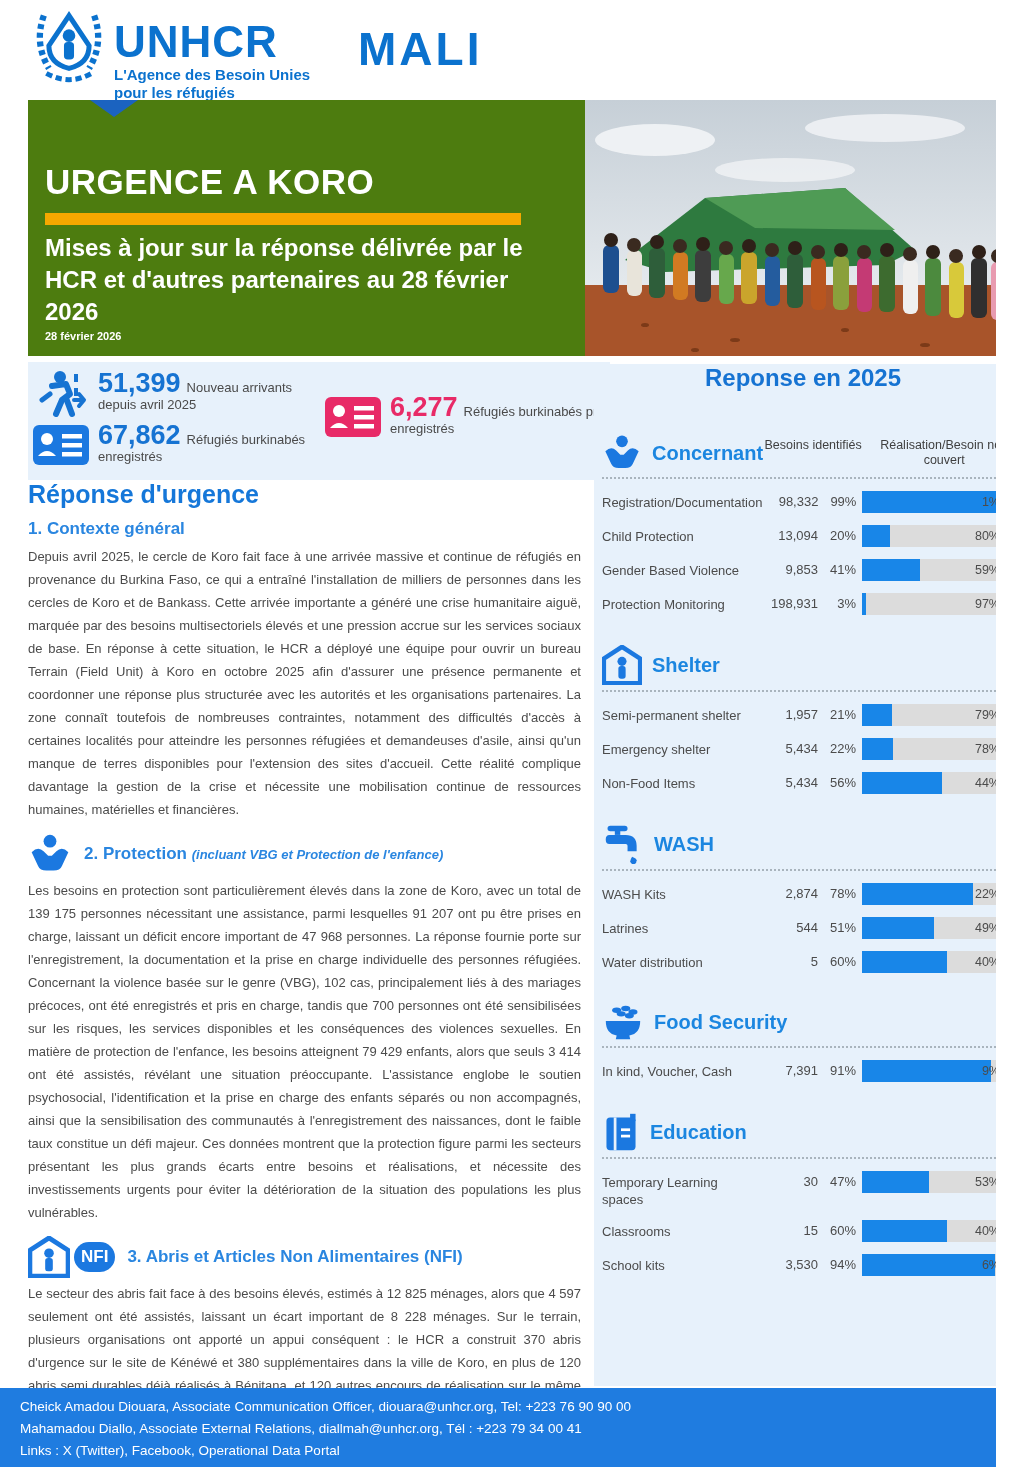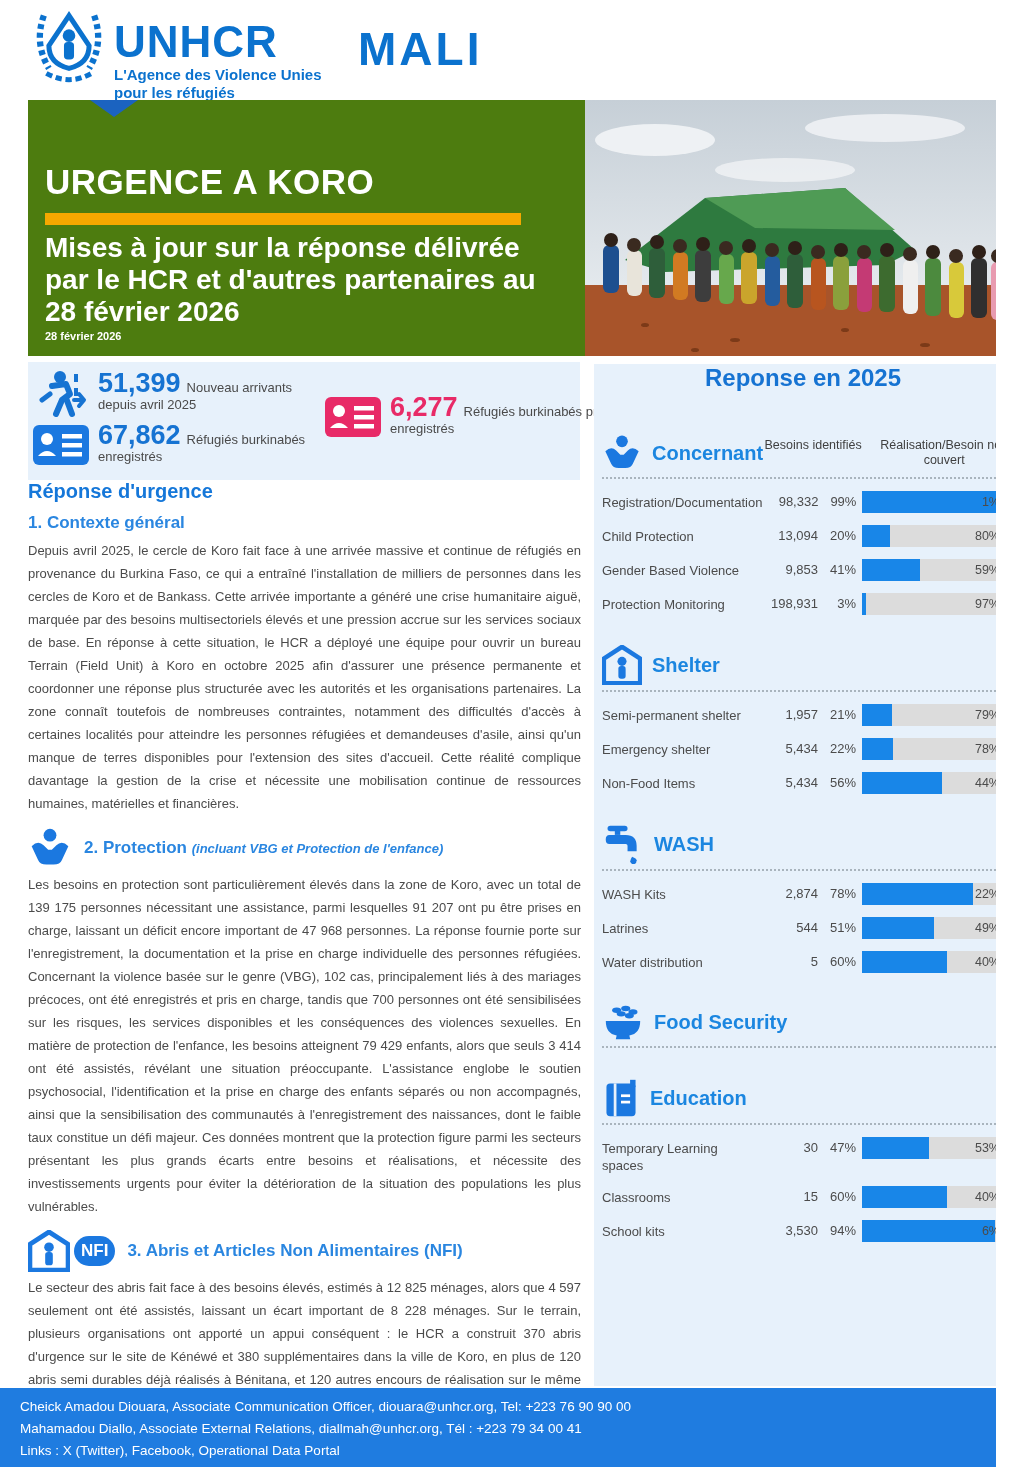--- a/index.html
+++ b/index.html
@@ -13,41 +13,41 @@
   .brand{color:#0b72ce;font-size:44px;font-weight:bold;letter-spacing:1px;line-height:40px;}
   .tagline{color:#0b72ce;font-size:15px;font-weight:bold;line-height:18px;margin-top:4px;}
   .country{position:absolute;left:358px;top:22px;color:#0b72ce;font-size:46px;font-weight:600;letter-spacing:3px;}
 
   
   .banner{position:absolute;left:28px;top:100px;width:557px;height:256px;background:#4d7c0f;}
   .banner-notch{position:absolute;left:62px;top:0;width:0;height:0;
       border-left:24px solid transparent;border-right:24px solid transparent;border-top:17px solid #1b63c0;}
   .banner-title{position:absolute;left:17px;top:62px;color:#ffffff;font-size:35px;font-weight:bold;letter-spacing:.5px;}
   .banner-rule{position:absolute;left:17px;top:113px;width:476px;height:12px;background:#f5a800;}
-  .banner-sub{position:absolute;left:17px;top:132px;width:510px;color:#ffffff;font-size:28px;font-weight:bold;line-height:32px;}
+  .banner-sub{position:absolute;left:17px;top:132px;width:510px;color:#ffffff;font-size:24px;font-weight:bold;line-height:32px;}
   .banner-date{position:absolute;left:17px;bottom:14px;color:#ffffff;font-size:11px;font-weight:bold;}
 
   
   .photo{position:absolute;left:585px;top:100px;width:424px;height:256px;overflow:hidden;}
 
   
-  .stats{position:absolute;left:28px;top:362px;width:552px;height:118px;background:#e7f1fb;}
+  .stats{position:absolute;left:28px;top:362px;width:552px;height:118px;background:#e7f1fb;padding-left:30px;}
   .stat{position:absolute;display:flex;align-items:flex-start;}
   .stat-1{left:10px;top:8px;}
   .stat-2{left:4px;top:60px;}
   .stat-3{left:296px;top:32px;}
   .stat-icon{flex:0 0 auto;margin-right:8px;}
   .stat-text{width:220px;line-height:16px;}
   .stat-value{font-size:27px;font-weight:bold;color:#1673d2;line-height:26px;margin-right:6px;}
   .stat-3 .stat-value{color:#e82a67;}
   .stat-label{font-size:13px;color:#4a4a4a;}
 
   
   .left-col{position:absolute;left:28px;top:480px;width:553px;}
-  .h1{color:#1577d9;font-size:20px;font-weight:bold;margin:0 0 10px 0;}
+  .h1{color:#1577d9;font-size:25px;font-weight:bold;margin:0 0 10px 0;}
   .h2{color:#2a86e0;font-size:17px;font-weight:bold;margin:10px 0 6px 0;}
   .h2 .note{font-size:13px;font-style:italic;font-weight:bold;color:#2a86e0;}
   .para{color:#4b4b4b;font-size:13px;line-height:23px;text-align:justify;margin:0 0 8px 0;}
   .sec-head{display:flex;align-items:center;margin:12px 0 4px 0;}
   .sec-head .icons{display:flex;align-items:center;margin-right:12px;}
   .nfi-badge{display:inline-block;background:#1b78e0;color:#fff;font-weight:bold;font-size:17px;
       padding:5px 7px;border-radius:15px;margin-left:4px;}
 
   
   .right-panel{position:absolute;left:594px;top:364px;width:418px;height:1022px;background:#e7f1fb;
@@ -85,21 +85,21 @@
       <path d="M10 6 Q2 28 14 48" stroke="#0b72ce" stroke-width="5" fill="none" stroke-dasharray="4 3"></path>
       <path d="M50 6 Q58 28 46 48" stroke="#0b72ce" stroke-width="5" fill="none" stroke-dasharray="4 3"></path>
       <path d="M12 52 Q30 62 48 52" stroke="#0b72ce" stroke-width="4" fill="none" stroke-dasharray="5 3"></path>
       <path d="M30 6 L14 30 Q14 44 30 48 Q46 44 46 30 Z" fill="none" stroke="#0b72ce" stroke-width="4"></path>
       <circle cx="30" cy="22" r="5" fill="#0b72ce"></circle>
       <rect x="26" y="27" width="8" height="14" rx="3" fill="#0b72ce"></rect>
     </svg>
     <div class="brand-block">
       <div class="brand">UNHCR</div>
       <div class="tagline">
-        <div>L'Agence des Violence Unies</div>
+        <div>L'Agence des Besoin Unies</div>
         <div>pour les réfugiés</div>
       </div>
     </div>
   </div>
   <div class="country">MALI</div>
 
   <div class="banner">
     <div class="banner-notch"></div>
     <div class="banner-title">URGENCE A KORO</div>
     <div class="banner-rule"></div>
@@ -394,20 +394,31 @@
               <ellipse cx="16" cy="8" rx="5" ry="3" fill="#1b78e0"></ellipse>
               <ellipse cx="26" cy="6" rx="5" ry="3" fill="#1b78e0"></ellipse>
               <ellipse cx="34" cy="10" rx="5" ry="3" fill="#1b78e0"></ellipse>
               <ellipse cx="21" cy="12" rx="5" ry="3" fill="#1b78e0"></ellipse>
               <ellipse cx="30" cy="14" rx="5" ry="3" fill="#1b78e0"></ellipse>
               <path d="M4 20 h38 q0 14 -12 16 l1 4 h-16 l1 -4 q-12 -2 -12 -16 z" fill="#1b78e0"></path>
             </svg>
             <span class="sector-name">Food Security</span>
           </div>
         </div>
+        <div>
+            <div class="srow">
+              <div class="srow-label">In kind, Voucher, Cash</div>
+              <div class="srow-need">7,391</div>
+              <div class="srow-pct">91%</div>
+              <div class="srow-track">
+                <div class="srow-fill" style="width: 91%;"></div>
+                <span class="srow-gap">9%</span>
+              </div>
+            </div>
+          </div>
       </div>
 
       <div class="sector">
         <div class="sector-head">
           <div class="sector-id">
             <svg width="38" height="40" viewBox="0 0 40 44">
               <rect x="30" y="2" width="6" height="8" fill="#1b78e0"></rect>
               <rect x="4" y="6" width="32" height="36" rx="4" fill="#1b78e0"></rect>
               <rect x="12" y="6" width="3" height="36" fill="#e7f1fb"></rect>
               <rect x="20" y="18" width="10" height="3" fill="#ffffff"></rect>

